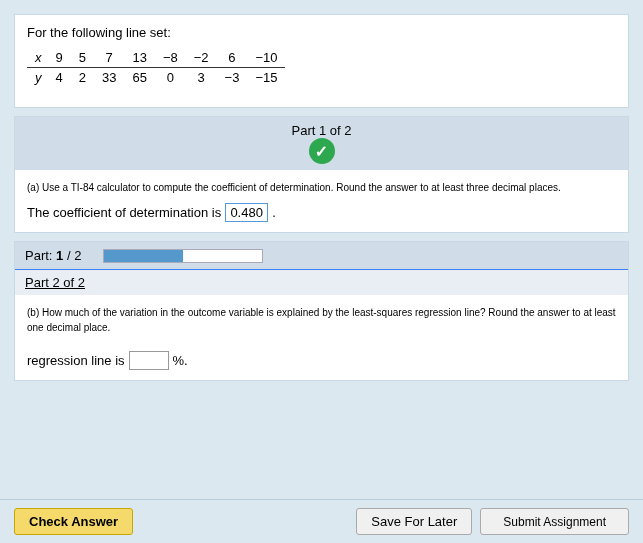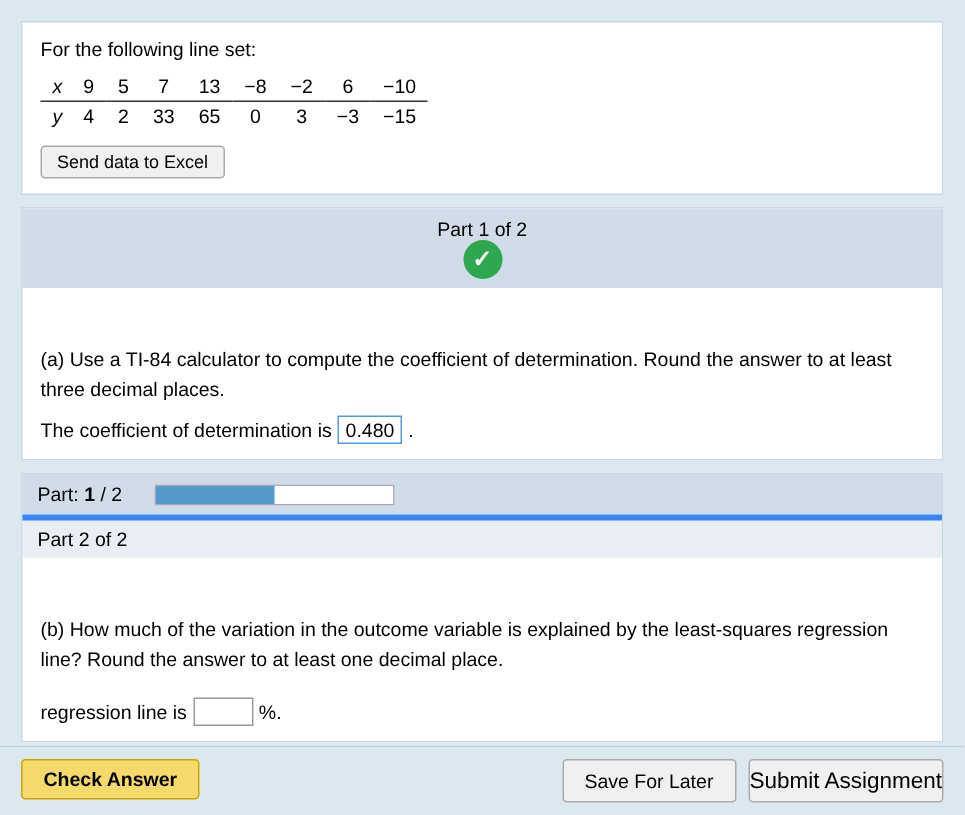--- a/index.html
+++ b/index.html
@@ -94,24 +94,23 @@
       color: white;
       font-size: 16px;
       font-weight: bold;
     }
 
     .part-body {
       padding: 10px 12px;
     }
 
     .part-question {
-      font-size: 13px;
+      font-size: 10px;
       margin-bottom: 8px;
       line-height: 1.5;
-      margin-top: 28px;
     }
 
     .answer-line {
       font-size: 13px;
       display: flex;
       align-items: center;
       gap: 4px;
       flex-wrap: wrap;
     }
 
@@ -157,29 +156,30 @@
     }
 
     .part2-label {
       font-size: 13px;
     }
 
     .part2-body-header {
       background: #e8eef4;
       padding: 5px 10px;
       font-size: 13px;
-      border-top: 4px solid #3b82f6;
+      border-top: 1px solid #3b82f6;
+      text-decoration: underline;
     }
 
     .footer {
       background: #dce8f0;
       border-top: 1px solid #b8cdd8;
       padding: 8px 14px;
       display: flex;
-      align-items: flex-start;
+      align-items: flex-end;
       justify-content: space-between;
     }
 
     .check-answer-btn {
       background: #f5d96a;
       border: 1px solid #c8a800;
       padding: 5px 14px;
       font-size: 13px;
       cursor: pointer;
       border-radius: 3px;
@@ -196,22 +196,22 @@
       border: 1px solid #aaa;
       padding: 5px 14px;
       font-size: 13px;
       cursor: pointer;
       border-radius: 3px;
     }
 
     .submit-btn {
       background: #f0f0f0;
       border: 1px solid #aaa;
-      padding: 5px 0;
-      font-size: 15px;
+      padding: 5px 22px;
+      font-size: 12px;
       cursor: pointer;
       border-radius: 3px;
     }
 
     .percent-label {
       font-size: 13px;
     }
   </style>
 </head>
 <body>
@@ -239,21 +239,20 @@
           <td>2</td>
           <td>33</td>
           <td>65</td>
           <td>0</td>
           <td>3</td>
           <td>−3</td>
           <td>−15</td>
         </tr>
       </tbody>
     </table>
-    <button class="send-excel-btn">Send data to Excel</button>
   </div>
 
   <div class="part-section">
     <div class="part-header">
       <span class="part-header-left">Part 1 of 2</span>
       <div class="check-icon">✓</div>
     </div>
     <div class="part-body">
       <div class="part-question">(a) Use a TI-84 calculator to compute the coefficient of determination. Round the answer to at least three decimal places.</div>
       <div class="answer-line">

